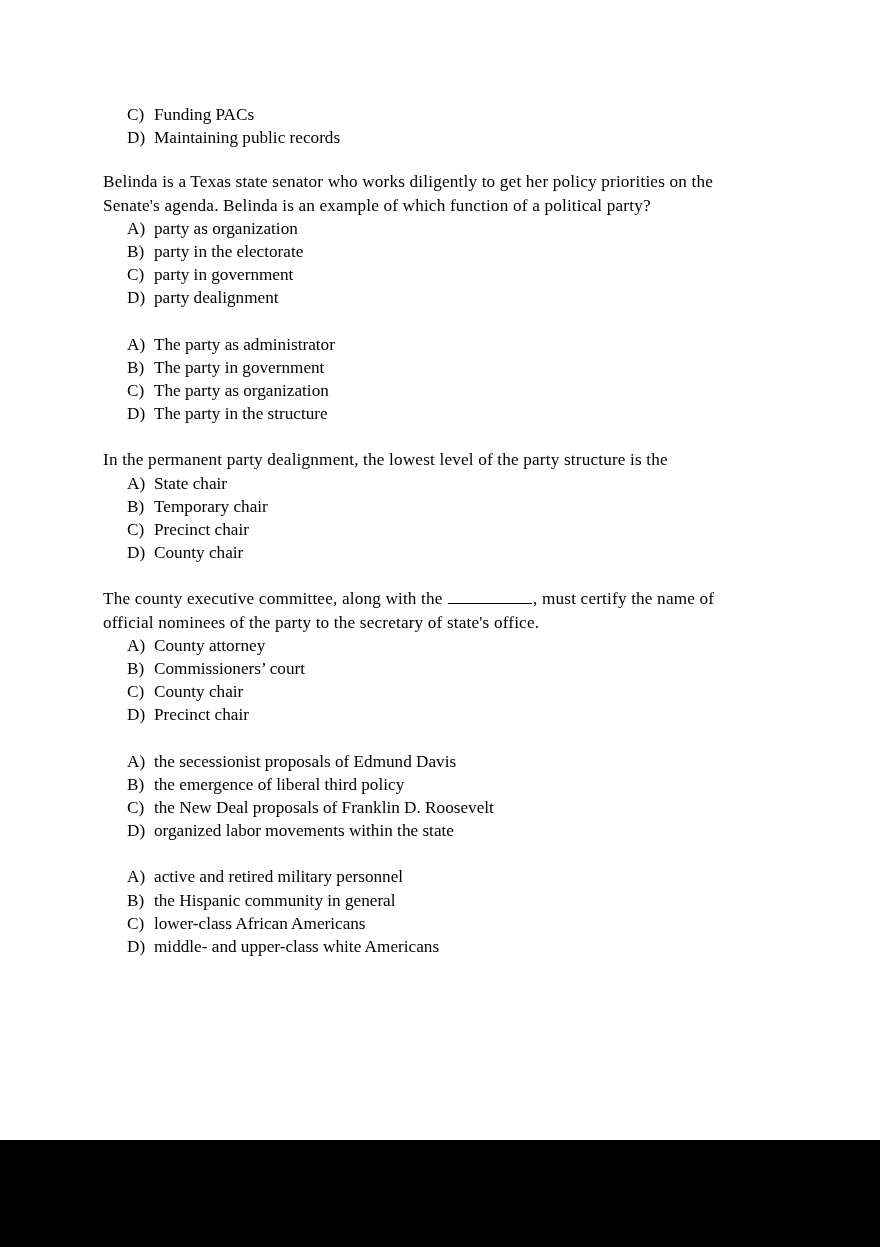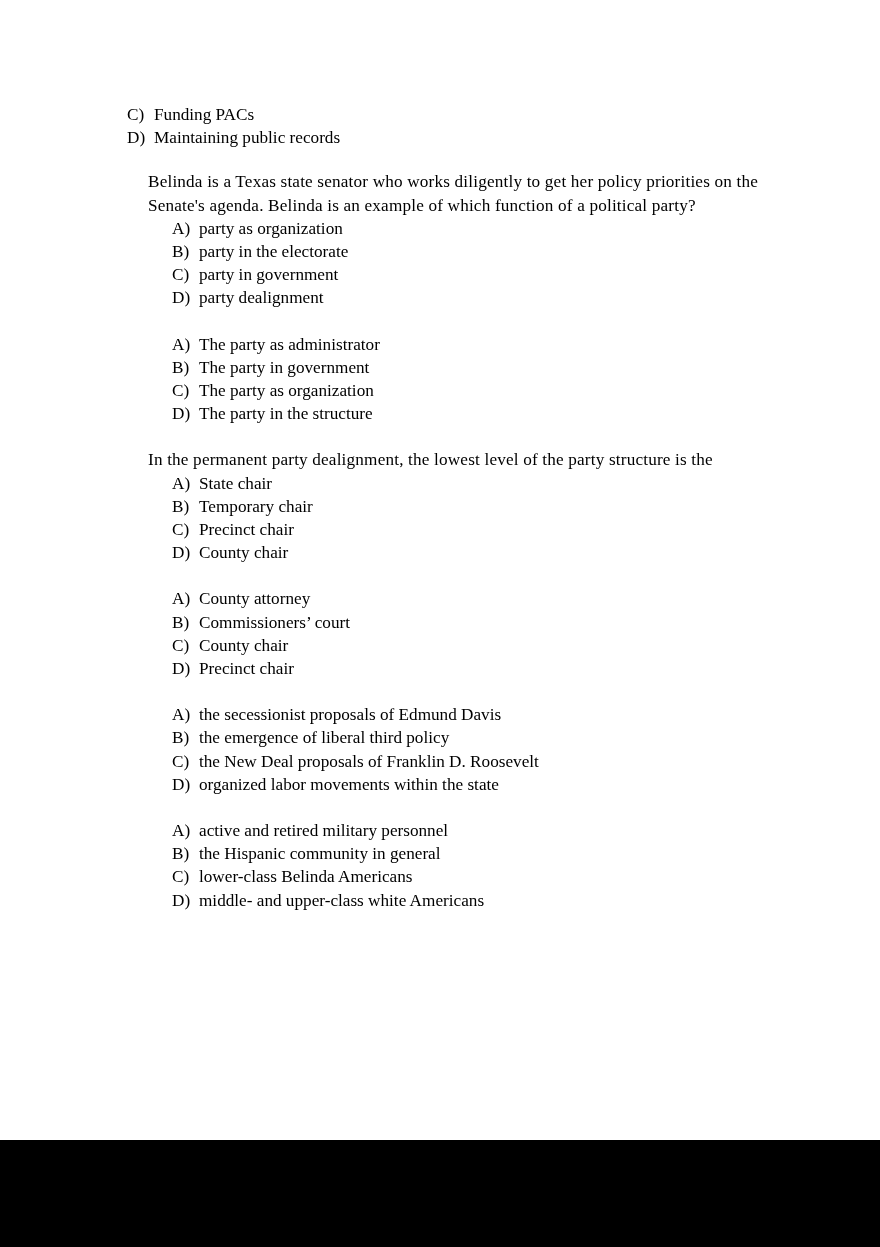--- a/index.html
+++ b/index.html
@@ -31,21 +31,20 @@
 
   
   .carryover-options {
     margin: 0;
     padding: 0;
   }
 
   
   .question-block {
     margin-top: 23px;
-    margin-left: 45px;
   }
   .question-block.first-block {
     margin-top: 0;
   }
 
   .question-stem {
     font-size: 17.2px;
     line-height: 23.2px;
     text-align: left;
     margin: 0 0 0 0;
@@ -177,20 +176,21 @@
           <span class="option-text">Precinct chair</span>
         </li>
         <li class="option-row">
           <span class="option-label">D)</span>
           <span class="option-text">County chair</span>
         </li>
       </ul>
     </div>
 
     <div class="question-block">
+      <p class="question-stem"><span>The county executive committee, along with the </span><span class="blank-fill"></span><span>, must certify the name of official nominees of the party to the secretary of state's office.</span></p>
       <ul class="options">
         <li class="option-row">
           <span class="option-label">A)</span>
           <span class="option-text">County attorney</span>
         </li>
         <li class="option-row">
           <span class="option-label">B)</span>
           <span class="option-text">Commissioners’ court</span>
         </li>
         <li class="option-row">
@@ -230,21 +230,21 @@
         <li class="option-row">
           <span class="option-label">A)</span>
           <span class="option-text">active and retired military personnel</span>
         </li>
         <li class="option-row">
           <span class="option-label">B)</span>
           <span class="option-text">the Hispanic community in general</span>
         </li>
         <li class="option-row">
           <span class="option-label">C)</span>
-          <span class="option-text">lower-class Belinda Americans</span>
+          <span class="option-text">lower-class African Americans</span>
         </li>
         <li class="option-row">
           <span class="option-label">D)</span>
           <span class="option-text">middle- and upper-class white Americans</span>
         </li>
       </ul>
     </div>
 
   </div>
 

